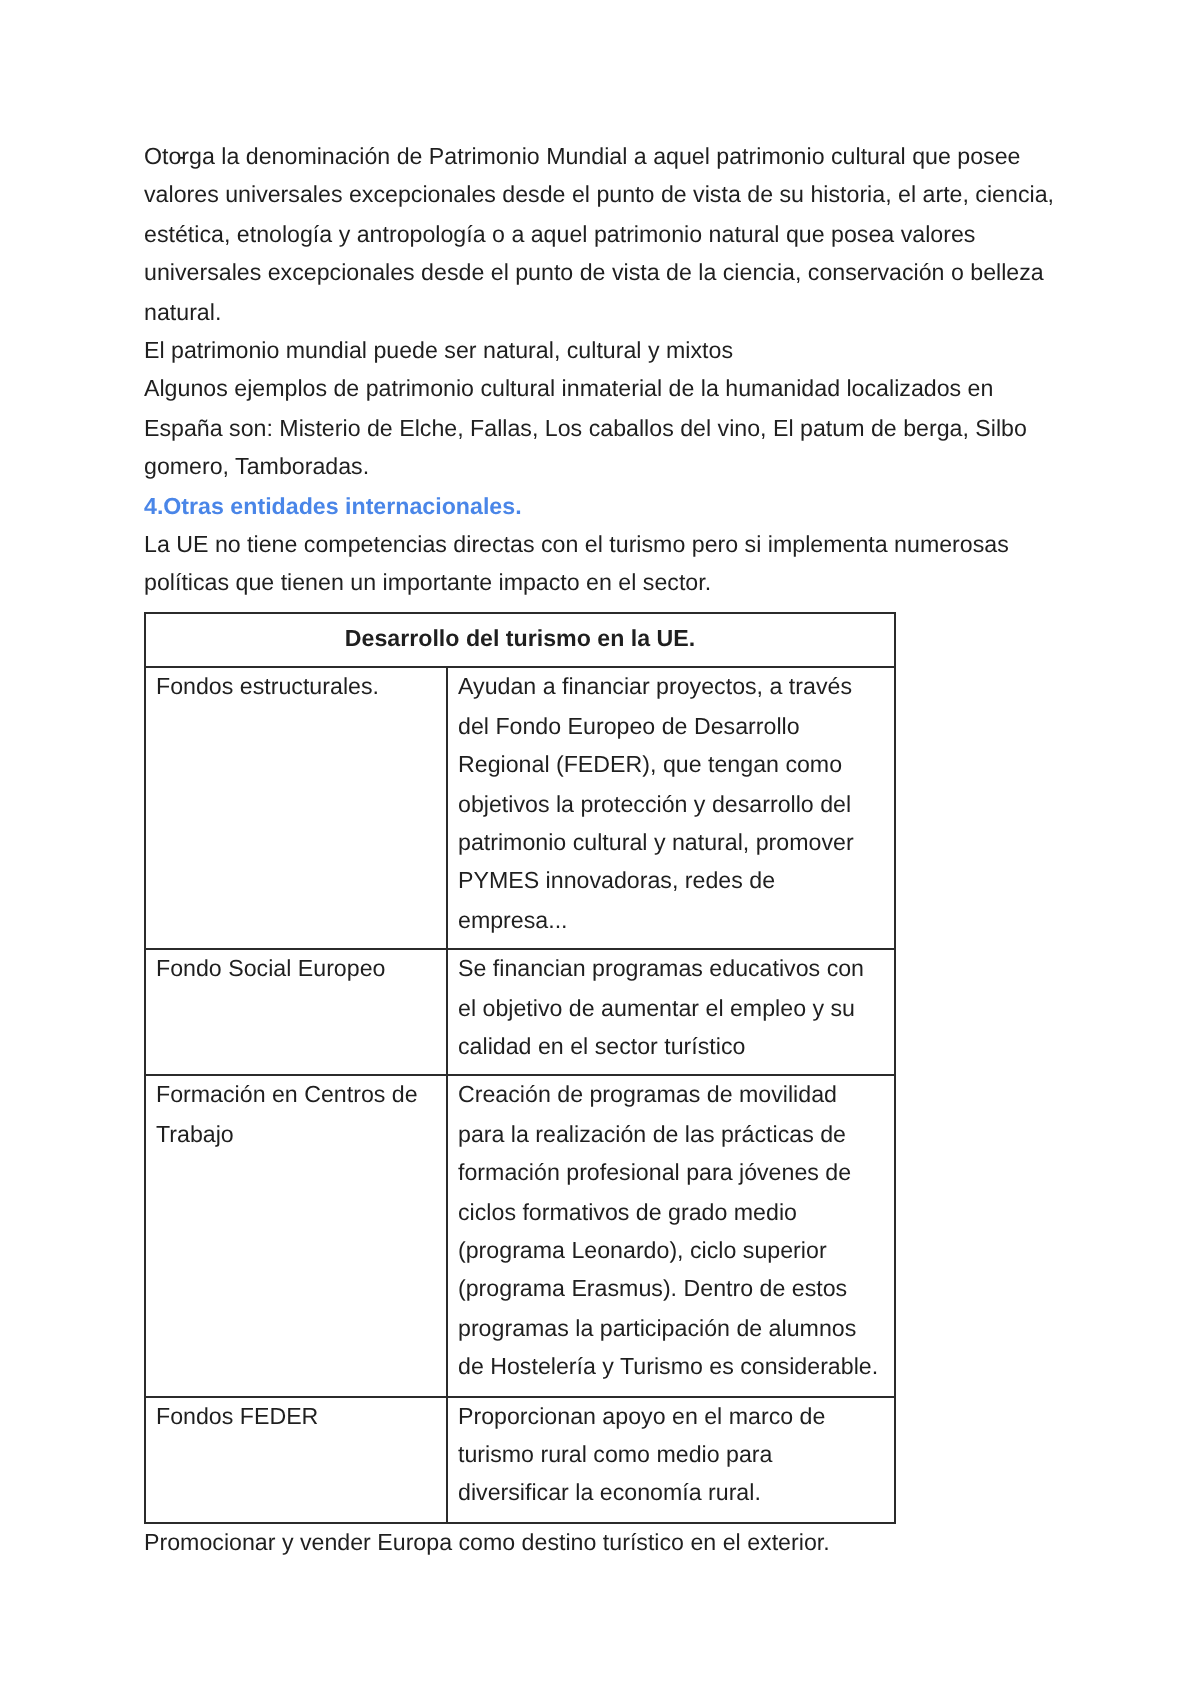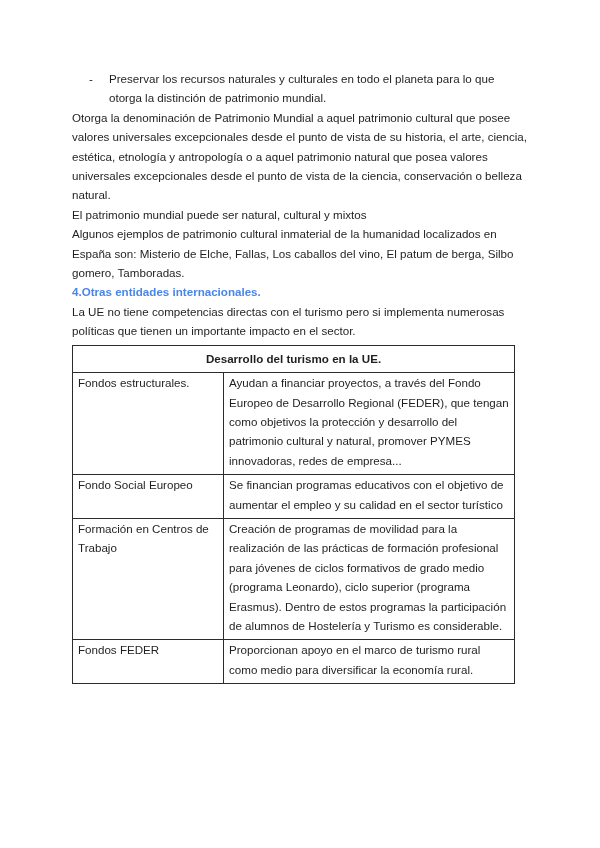--- a/index.html
+++ b/index.html
@@ -4,33 +4,32 @@
   <style>
     html, body { margin: 0; padding: 0; background: #ffffff; }
     body { width: 600px; height: 848px; position: relative; overflow: hidden;
            font-family: "Liberation Sans", "DejaVu Sans", sans-serif; color: #1f1f1f; }
     .page { position: absolute; left: 72px; top: 69px; width: 456px; font-size: 11.6px; line-height: 19.4px; }
     p { margin: 0; }
     .bullet { position: relative; padding-left: 37px; }
     .bullet .dash { position: absolute; left: 17px; top: 0; }
     .heading { color: #4a86e8; font-weight: bold; }
     .bold { font-weight: bold; }
-    table.ue { border-collapse: collapse; width: 443px; margin-top: 4px; font-size: 11.6px; line-height: 19.4px; }
+    table.ue { border-collapse: collapse; width: 376px; margin-top: 4px; font-size: 11.6px; line-height: 19.4px; }
     table.ue td, table.ue th { border: 1.3px solid #2b2b2b; vertical-align: top; padding: 0 5px 4px 5px; }
     table.ue th { font-weight: bold; text-align: center; padding: 3px 5px 4px 5px; }
     table.ue td.c1 { width: 140px; }
     .after-table { margin-top: 18px; }
   </style>
 </head>
 <body>
 
 <div class="page">
   <div class="bullet">
     <span class="dash">-</span>
-    <span>Preservar los recursos naturales y culturales en todo el planeta para lo que otorga la distinción de patrimonio mundial.</span>
   </div>
   <p>Otorga la denominación de Patrimonio Mundial a aquel patrimonio cultural que posee valores universales excepcionales desde el punto de vista de su historia, el arte, ciencia, estética, etnología y antropología o a aquel patrimonio natural que posea valores universales excepcionales desde el punto de vista de la ciencia, conservación o belleza natural.</p>
   <p>El patrimonio mundial puede ser natural, cultural y mixtos</p>
   <p>Algunos ejemplos de patrimonio cultural inmaterial de la humanidad localizados en España son: Misterio de Elche, Fallas, Los caballos del vino, El patum de berga, Silbo gomero, Tamboradas.</p>
 
   <p class="heading">4.Otras entidades internacionales.</p>
   <p>La UE no tiene competencias directas con el turismo pero si implementa numerosas políticas que tienen un importante impacto en el sector.</p>
 
   <table class="ue">
     <tbody>
@@ -49,13 +48,14 @@
       <td class="c1">Formación en Centros de Trabajo</td>
       <td>Creación de programas de movilidad para la realización de las prácticas de formación profesional para jóvenes de ciclos formativos de grado medio (programa Leonardo), ciclo superior (programa Erasmus). Dentro de estos programas la participación de alumnos de Hostelería y Turismo es considerable.</td>
     </tr>
     <tr>
       <td class="c1">Fondos FEDER</td>
       <td>Proporcionan apoyo en el marco de turismo rural como medio para diversificar la economía rural.</td>
     </tr>
   </tbody>
     </table>
 
+  <p>Promocionar y vender  Europa como destino turístico en el exterior.</p>
 </div>
 
 </body></html>

